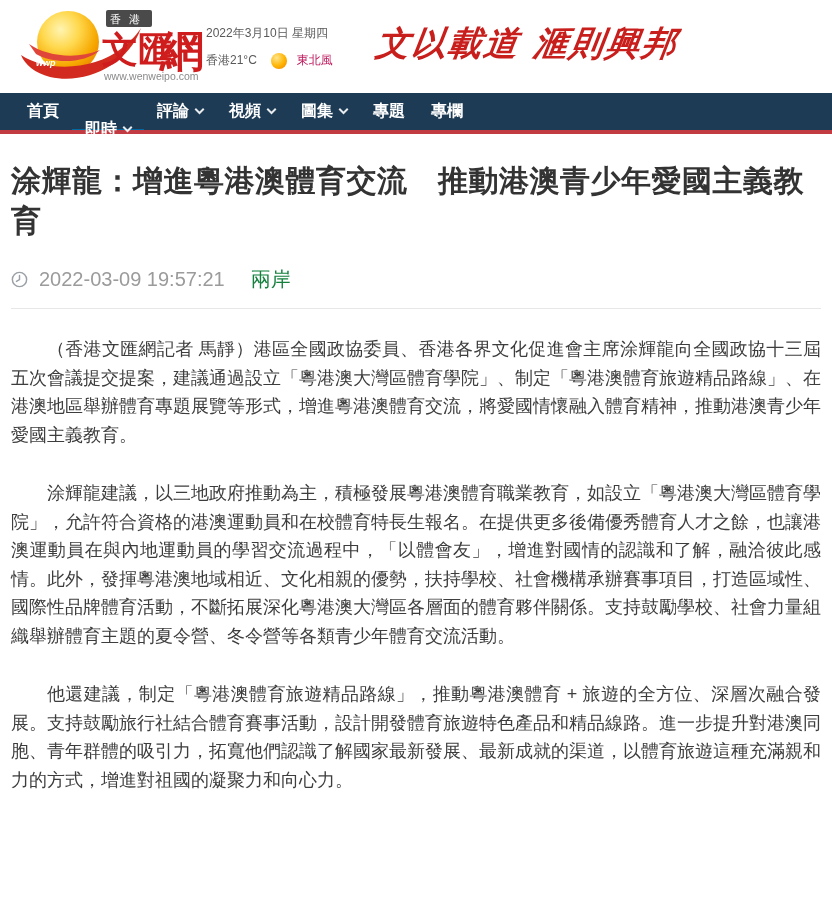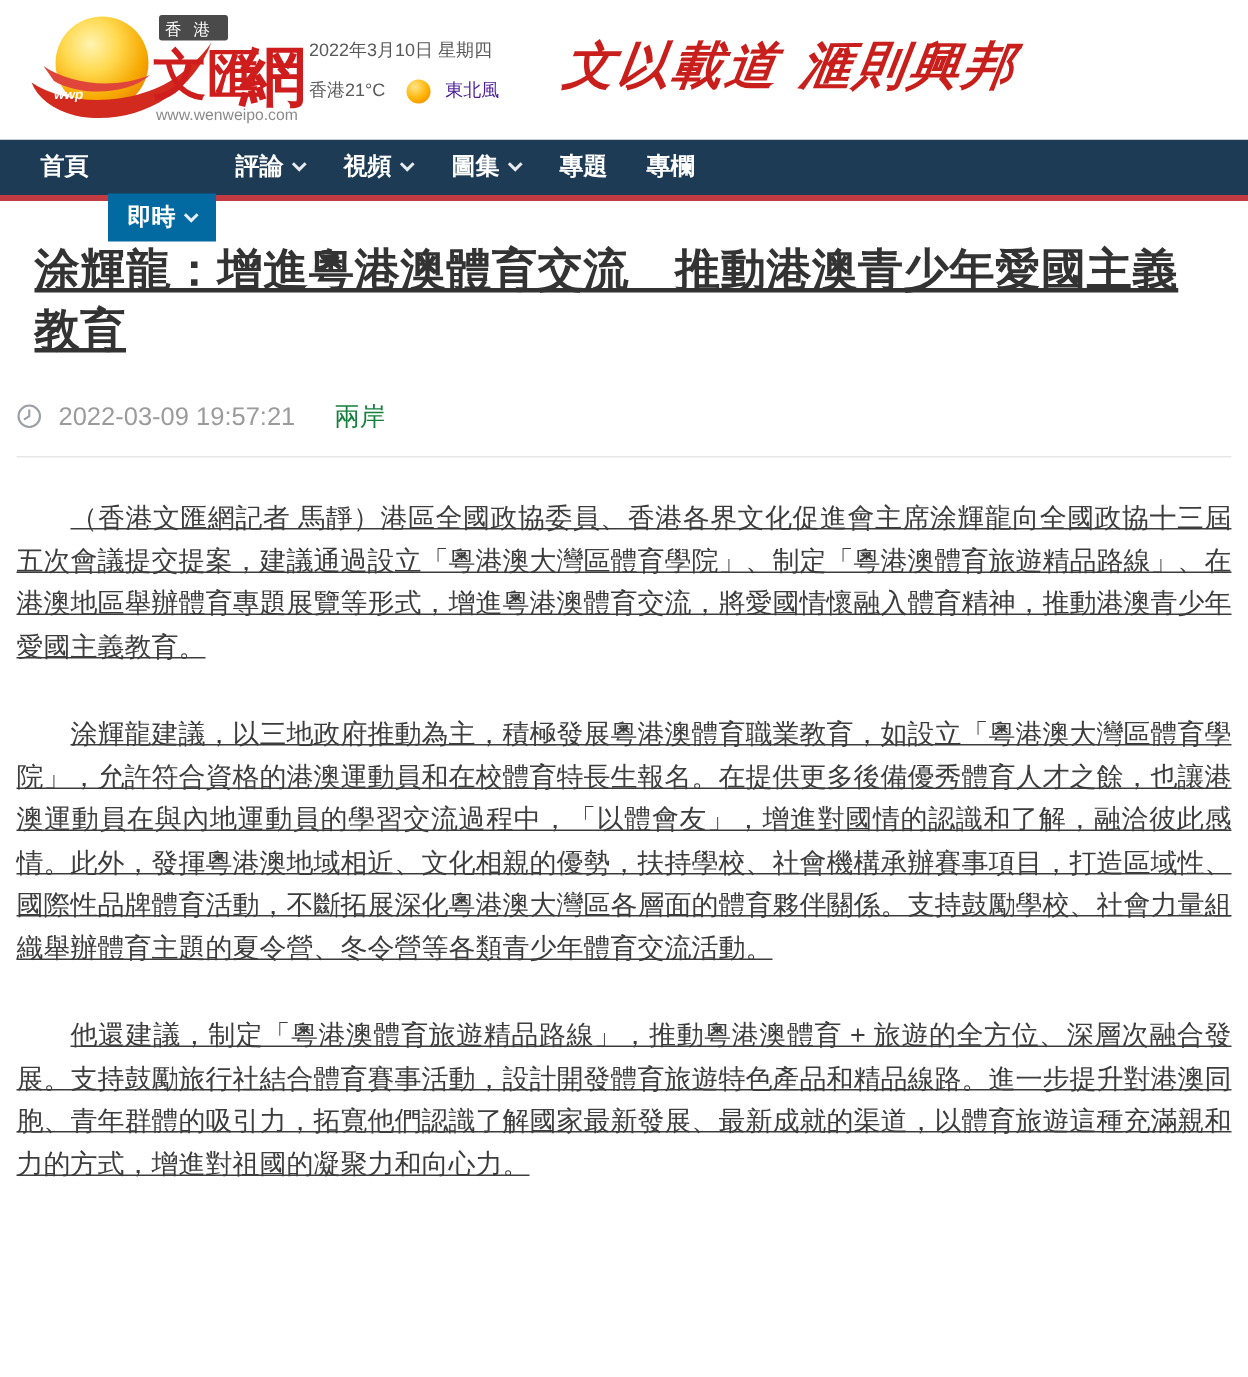--- a/index.html
+++ b/index.html
@@ -10,45 +10,45 @@
   }
   
   .header { position: relative; height: 93px; background: #fff; }
   .logo { position: absolute; left: 14px; top: 5px; width: 196px; height: 84px; cursor: pointer; }
   .weather { position: absolute; left: 206px; top: 20px; font-size: 12px; color: #595959; line-height: 27px; }
   .weather-row2 { display: flex; align-items: center; }
   .weather-row2 .temp { }
   .sun-icon { width: 16px; height: 16px; border-radius: 50%; margin: 0 10px 0 14px;
     background: radial-gradient(circle at 35% 30%, #ffe589, #ffb300 55%, #ef8a00 90%);
     display: inline-block; flex: 0 0 auto; }
-  .wind { color: #4c1d95; text-decoration: none; }
+  .wind { color: #be185d; text-decoration: none; }
   .slogan { position: absolute; left: 376px; top: 21px; white-space: nowrap;
     font-family: "DejaVu Serif", "Liberation Serif", serif;
     font-size: 34px; font-weight: bold; font-style: italic; color: #c81f1c;
     transform: skewX(-8deg); letter-spacing: 2px; }
   
   .nav { background: #1d3b55; border-bottom: 4px solid #c23b42; height: 41px;
     display: flex; align-items: stretch; padding-left: 14px; }
-  .nav-item { display: flex; align-items: center; padding: 16px 13px; color: #fff;
+  .nav-item { display: flex; align-items: center; padding: 0 13px; color: #fff;
     font-size: 16px; font-weight: bold; text-decoration: none; cursor: pointer; }
   .nav-item.active { background: #0369a1; margin-top: 36px; }
   .chevron { display: inline-block; width: 7px; height: 7px; margin-left: 7px;
     border-right: 2px solid rgba(255,255,255,.9); border-bottom: 2px solid rgba(255,255,255,.9);
     transform: rotate(45deg); position: relative; top: -2px; }
   
   .content { padding: 0 11px; }
-  .article-title { margin: 27px 12px 0; font-size: 30px; line-height: 40px; font-weight: bold;
-    color: #333; letter-spacing: 0.5px; text-decoration: underline; }
-  .meta { display: flex; align-items: center; margin-top: 25px; color: #9b9b9b; font-size: 17px; }
+  .article-title { margin: 27px 0 0; font-size: 30px; line-height: 40px; font-weight: bold;
+    color: #333; letter-spacing: 0.5px; }
+  .meta { display: flex; align-items: center; margin-top: 25px; color: #9b9b9b; font-size: 20px; }
   .clock-icon { margin-right: 11px; flex: 0 0 auto; display: block; }
   .category { color: #15803d; margin-left: 26px; text-decoration: none; cursor: pointer; }
   .divider { border: none; border-top: 1px solid #e7e7e7; margin: 15px 0 0; }
   .body-text { padding-top: 26px; font-size: 18px; line-height: 28.5px; color: #3d3d3d;
     text-align: justify; }
-  .body-text p { margin: 0 0 30px; text-indent: 2em; text-decoration: underline; }
+  .body-text p { margin: 0 0 30px; text-indent: 2em; }
 </style>
 </head>
 <body>
 
 <div class="header">
   <svg class="logo" viewBox="0 0 196 84">
     <defs>
       <radialGradient id="globeGrad" cx="38%" cy="30%" r="75%">
         <stop offset="0%" stop-color="#fff4b2"></stop>
         <stop offset="40%" stop-color="#ffd84d"></stop>

